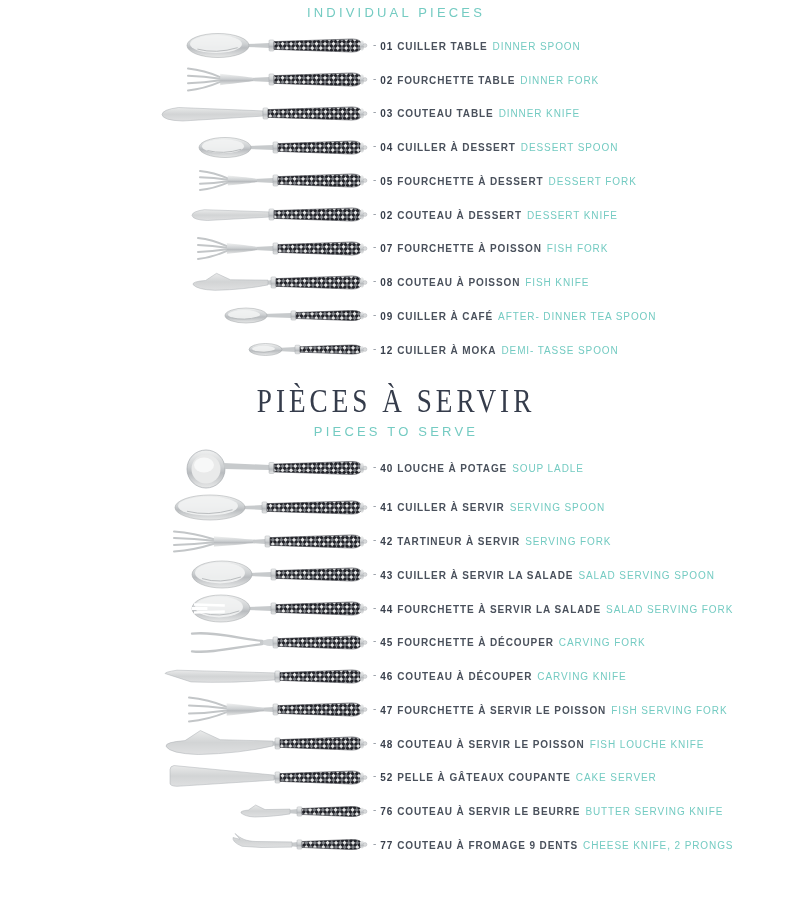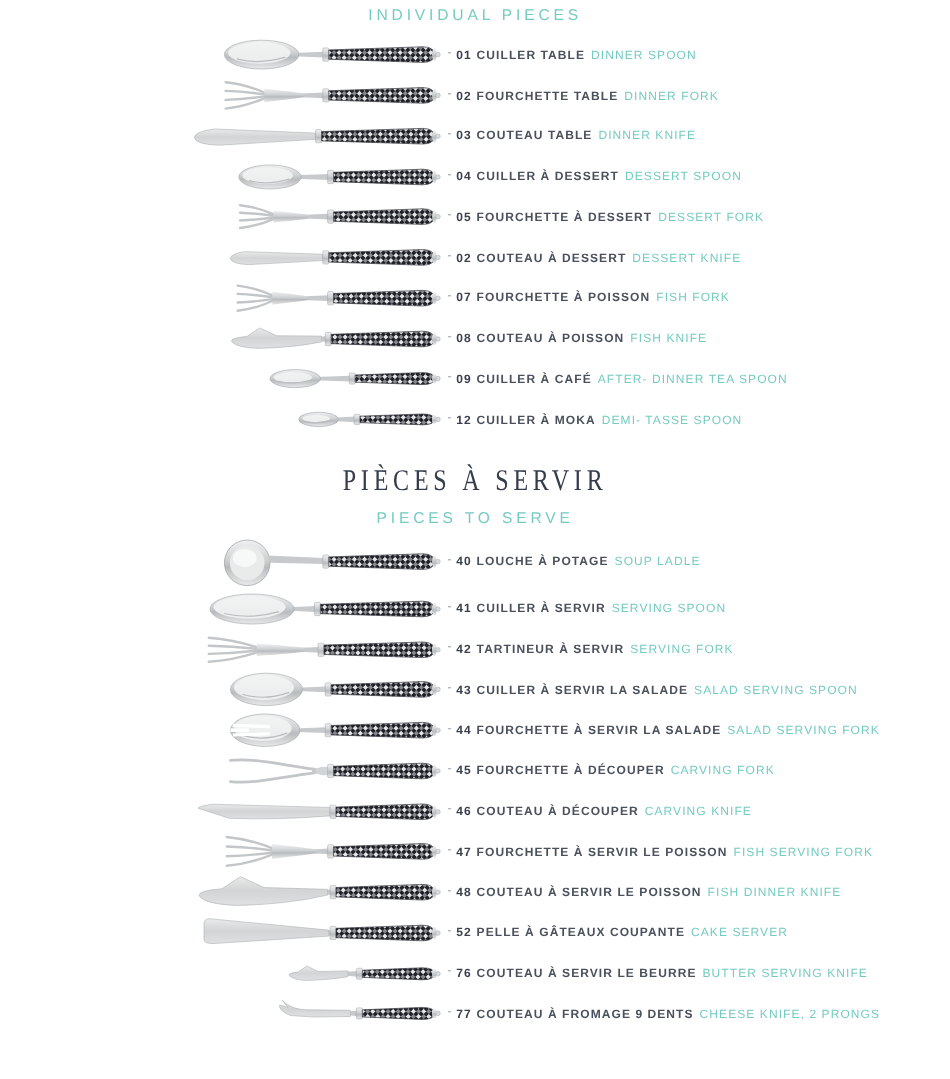--- a/index.html
+++ b/index.html
@@ -10,21 +10,21 @@
   html,body{width:792px;height:899px;overflow:hidden;background:var(--bg);}
   body{font-family:"Liberation Sans",sans-serif;}
   .catalog{width:792px;padding-top:5px;}
 
   .sec-sub{
     text-align:center;font-size:13px;font-weight:400;letter-spacing:3.2px;
     color:var(--teal);line-height:16px;
   }
   .sec-title{
     text-align:center;font-family:"Liberation Serif",serif;font-weight:400;
-    font-size:25px;letter-spacing:5px;color:var(--title);line-height:29px;
+    font-size:34px;letter-spacing:5px;color:var(--title);line-height:29px;
     margin-top:19px;
   }
   .sec-title .squeeze{display:inline-block;transform:scaleX(.8);transform-origin:center;}
   .sec-title:empty{display:none;}
   section[data-name="serving-pieces-section"] .sec-sub{margin-top:9px;}
 
   .rows{margin-top:8px;}
   section[data-name="serving-pieces-section"] .rows{margin-top:5px;}
 
   .row{height:33.75px;display:flex;align-items:center;}
@@ -427,21 +427,21 @@
                 <polygon points="107,15.1 113,14.1 113,18.9 107,17.9" fill="#c7cacc"></polygon>
                 <path d="M 110,14.1 L 57.2,12.66 L 37.400000000000006,3.539999999999999 L 22,13.620000000000001 Q 2,15.06 3,19.38 Q 7,26.58 35.2,27.54 Q 77,26.58 110,18.9 Z" fill="url(#blade)" stroke="#adb1b4" stroke-width="0.5"></path>
                 <rect x="112" y="10.969999999999999" width="5" height="11.06" rx="1" fill="url(#metal)" stroke="#9aa0a4" stroke-width="0.4"></rect>
                 <path d="M 117,12.6 L 189,10 Q 199,10 199,16.5 Q 199,23 189,23 L 117,20.4 Z" fill="url(#weave)" stroke="#3c3e44" stroke-width="0.6"></path>
                 <ellipse cx="199" cy="16.5" rx="2" ry="5.2" fill="url(#metal)"></ellipse>
                 <circle cx="202" cy="16.5" r="1.9" fill="#d9dbdc" stroke="#a6aaad" stroke-width="0.4"></circle>
               </svg>
             </span>
     </div>
     <div class="txt-cell">
-      <span class="dash" data-name="item-dash">-</span><span class="num" data-name="item-number">48</span><span class="fr" data-name="item-name-french">COUTEAU À SERVIR LE POISSON</span><span class="en" data-name="item-name-english">FISH DINNER KNIFE</span>
+      <span class="dash" data-name="item-dash">-</span><span class="num" data-name="item-number">48</span><span class="fr" data-name="item-name-french">COUTEAU À SERVIR LE POISSON</span><span class="en" data-name="item-name-english">FISH LOUCHE KNIFE</span>
     </div>
   </div>
         <div class="row" data-name="item-row-52">
     <div class="img-cell">
       <span class="piece-img" data-name="cake-server-image">
               <svg width="200" height="33" viewBox="0 0 200 33" aria-hidden="true">
                 <polygon points="103,15.1 108,14.1 108,18.9 103,17.9" fill="#c7cacc"></polygon>
                 <path d="M 6,4.539999999999999 Q 2,5.0600000000000005 2,8.7 L 2,22.22 Q 2,25.08 9,25.34 L 106,19.1 L 106,14.1 Z" fill="url(#blade)" stroke="#adb1b4" stroke-width="0.5"></path>
                 <rect x="107" y="10.969999999999999" width="5" height="11.06" rx="1" fill="url(#metal)" stroke="#9aa0a4" stroke-width="0.4"></rect>
                 <path d="M 112,12.6 L 184,10 Q 194,10 194,16.5 Q 194,23 184,23 L 112,20.4 Z" fill="url(#weave)" stroke="#3c3e44" stroke-width="0.6"></path>

